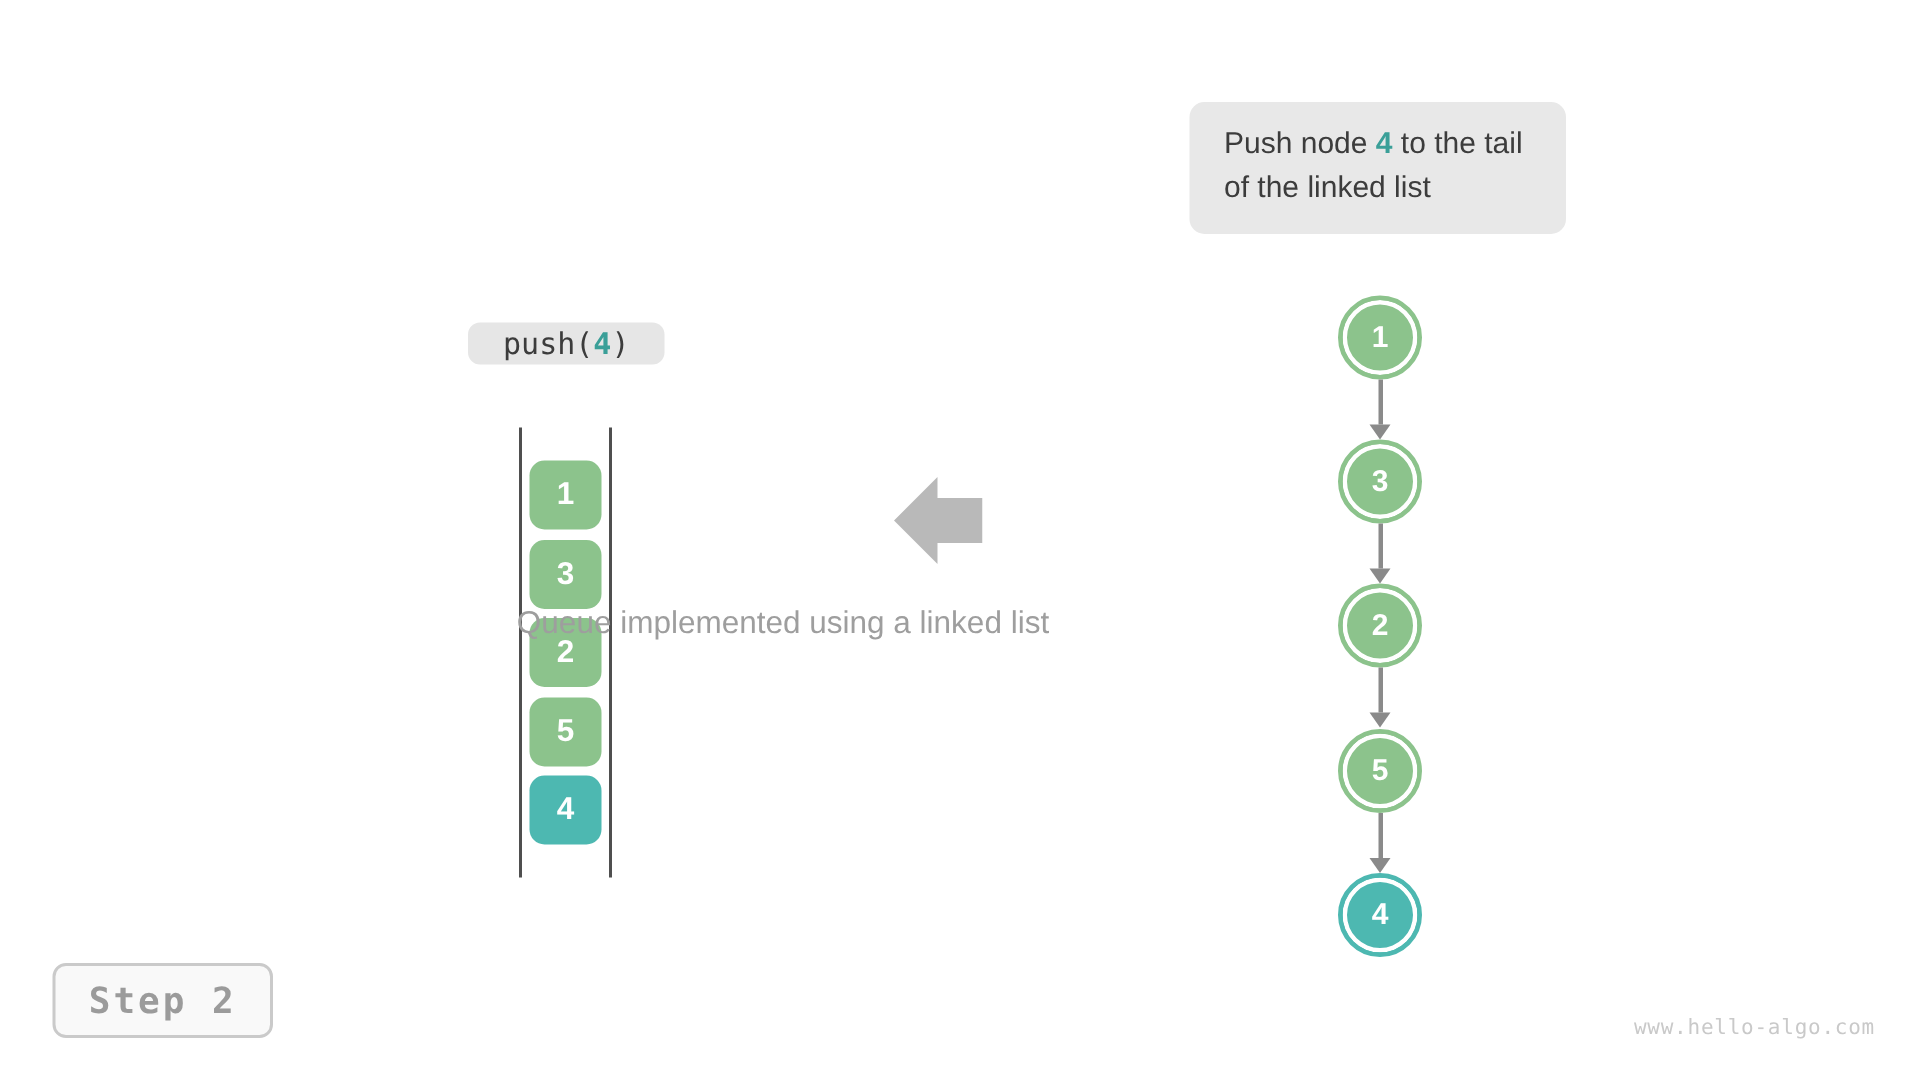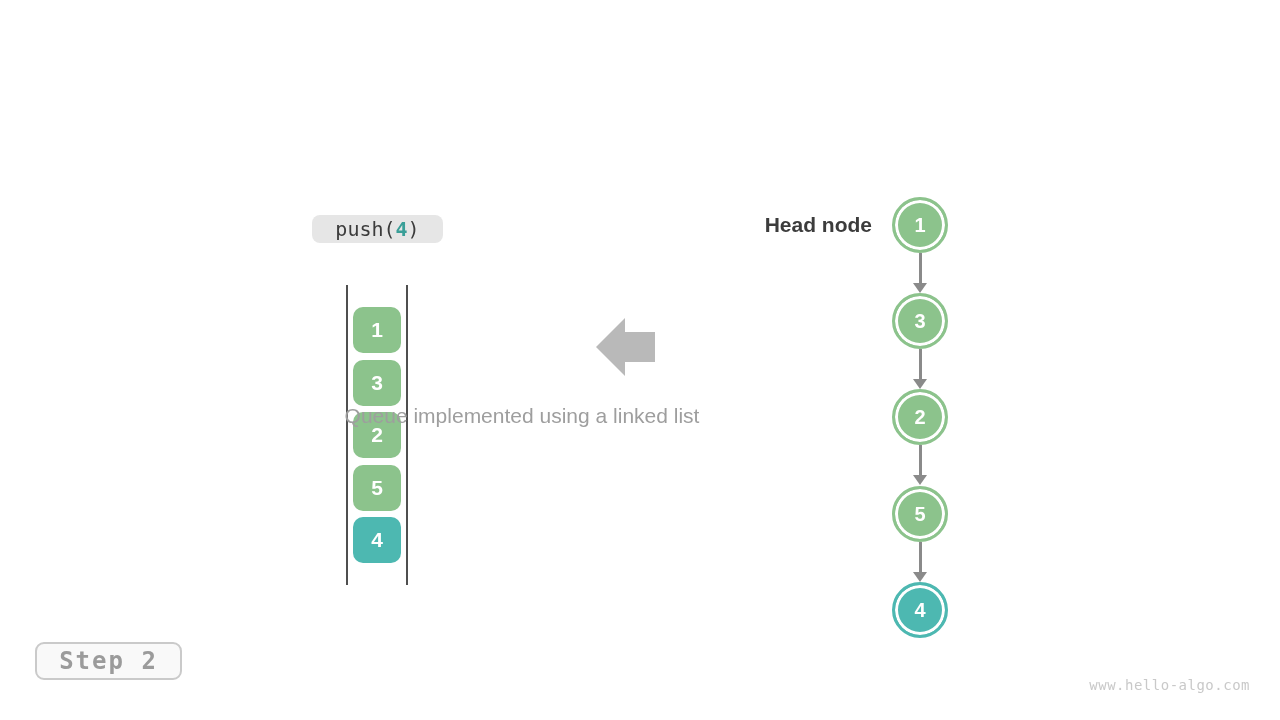--- a/index.html
+++ b/index.html
@@ -104,21 +104,21 @@
     font-size: 21px; font-weight: bold;
     color: #3c3c3c;
   }
   .node-label.head { top: 213px; }
   .node-label.tail { top: 598px; }
 
   
   .step-badge {
     position: absolute;
     left: 35px; top: 642px;
-    width: 147px; height: 38px;
+    width: 147px; height: 50px;
     background: #f9f9f9;
     border: 2px solid #cacaca;
     border-radius: 9px;
     display: flex; align-items: center; justify-content: center;
     font-family: "DejaVu Sans Mono", monospace;
     font-size: 24px; font-weight: bold;
     letter-spacing: 2px;
     color: #9b9b9b;
   }
 
@@ -130,20 +130,23 @@
     font-size: 14px;
     letter-spacing: 0.5px;
     color: #c9c9c9;
   }
 </style>
 </head>
 <body>
 
 <div class="canvas">
 
+  <div class="callout">
+    <span>Push node </span><span class="hl">4</span><span> to the tail of the linked list</span>
+  </div>
 
   <div class="op-label">
     <span>push(</span>
       <span class="hl">4</span>
       <span>)</span>
   </div>
 
   <div class="queue">
     <div class="queue-wall left"></div>
     <div class="queue-wall right"></div>
@@ -165,19 +168,18 @@
     <div class="connector" style="top:56px"></div>
     <div class="ll-node fill-green" style="top:96px">3</div>
     <div class="connector" style="top:152px"></div>
     <div class="ll-node fill-green" style="top:192px">2</div>
     <div class="connector" style="top:248px"></div>
     <div class="ll-node fill-green" style="top:289px">5</div>
     <div class="connector" style="top:345px"></div>
     <div class="ll-node fill-teal" style="top:385px">4</div>
   </div>
 
-  <div class="node-label head">Head node</div>
 
   <div class="step-badge">Step 2</div>
 
   <div class="watermark">www.hello-algo.com</div>
 
 </div>
 
 </body></html>

